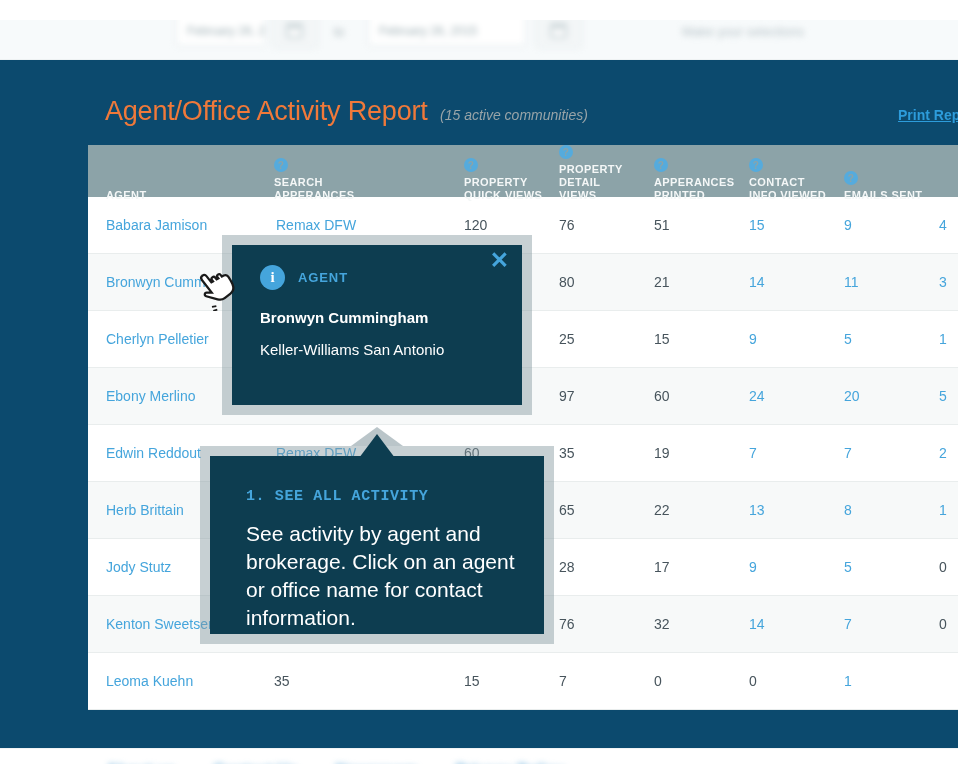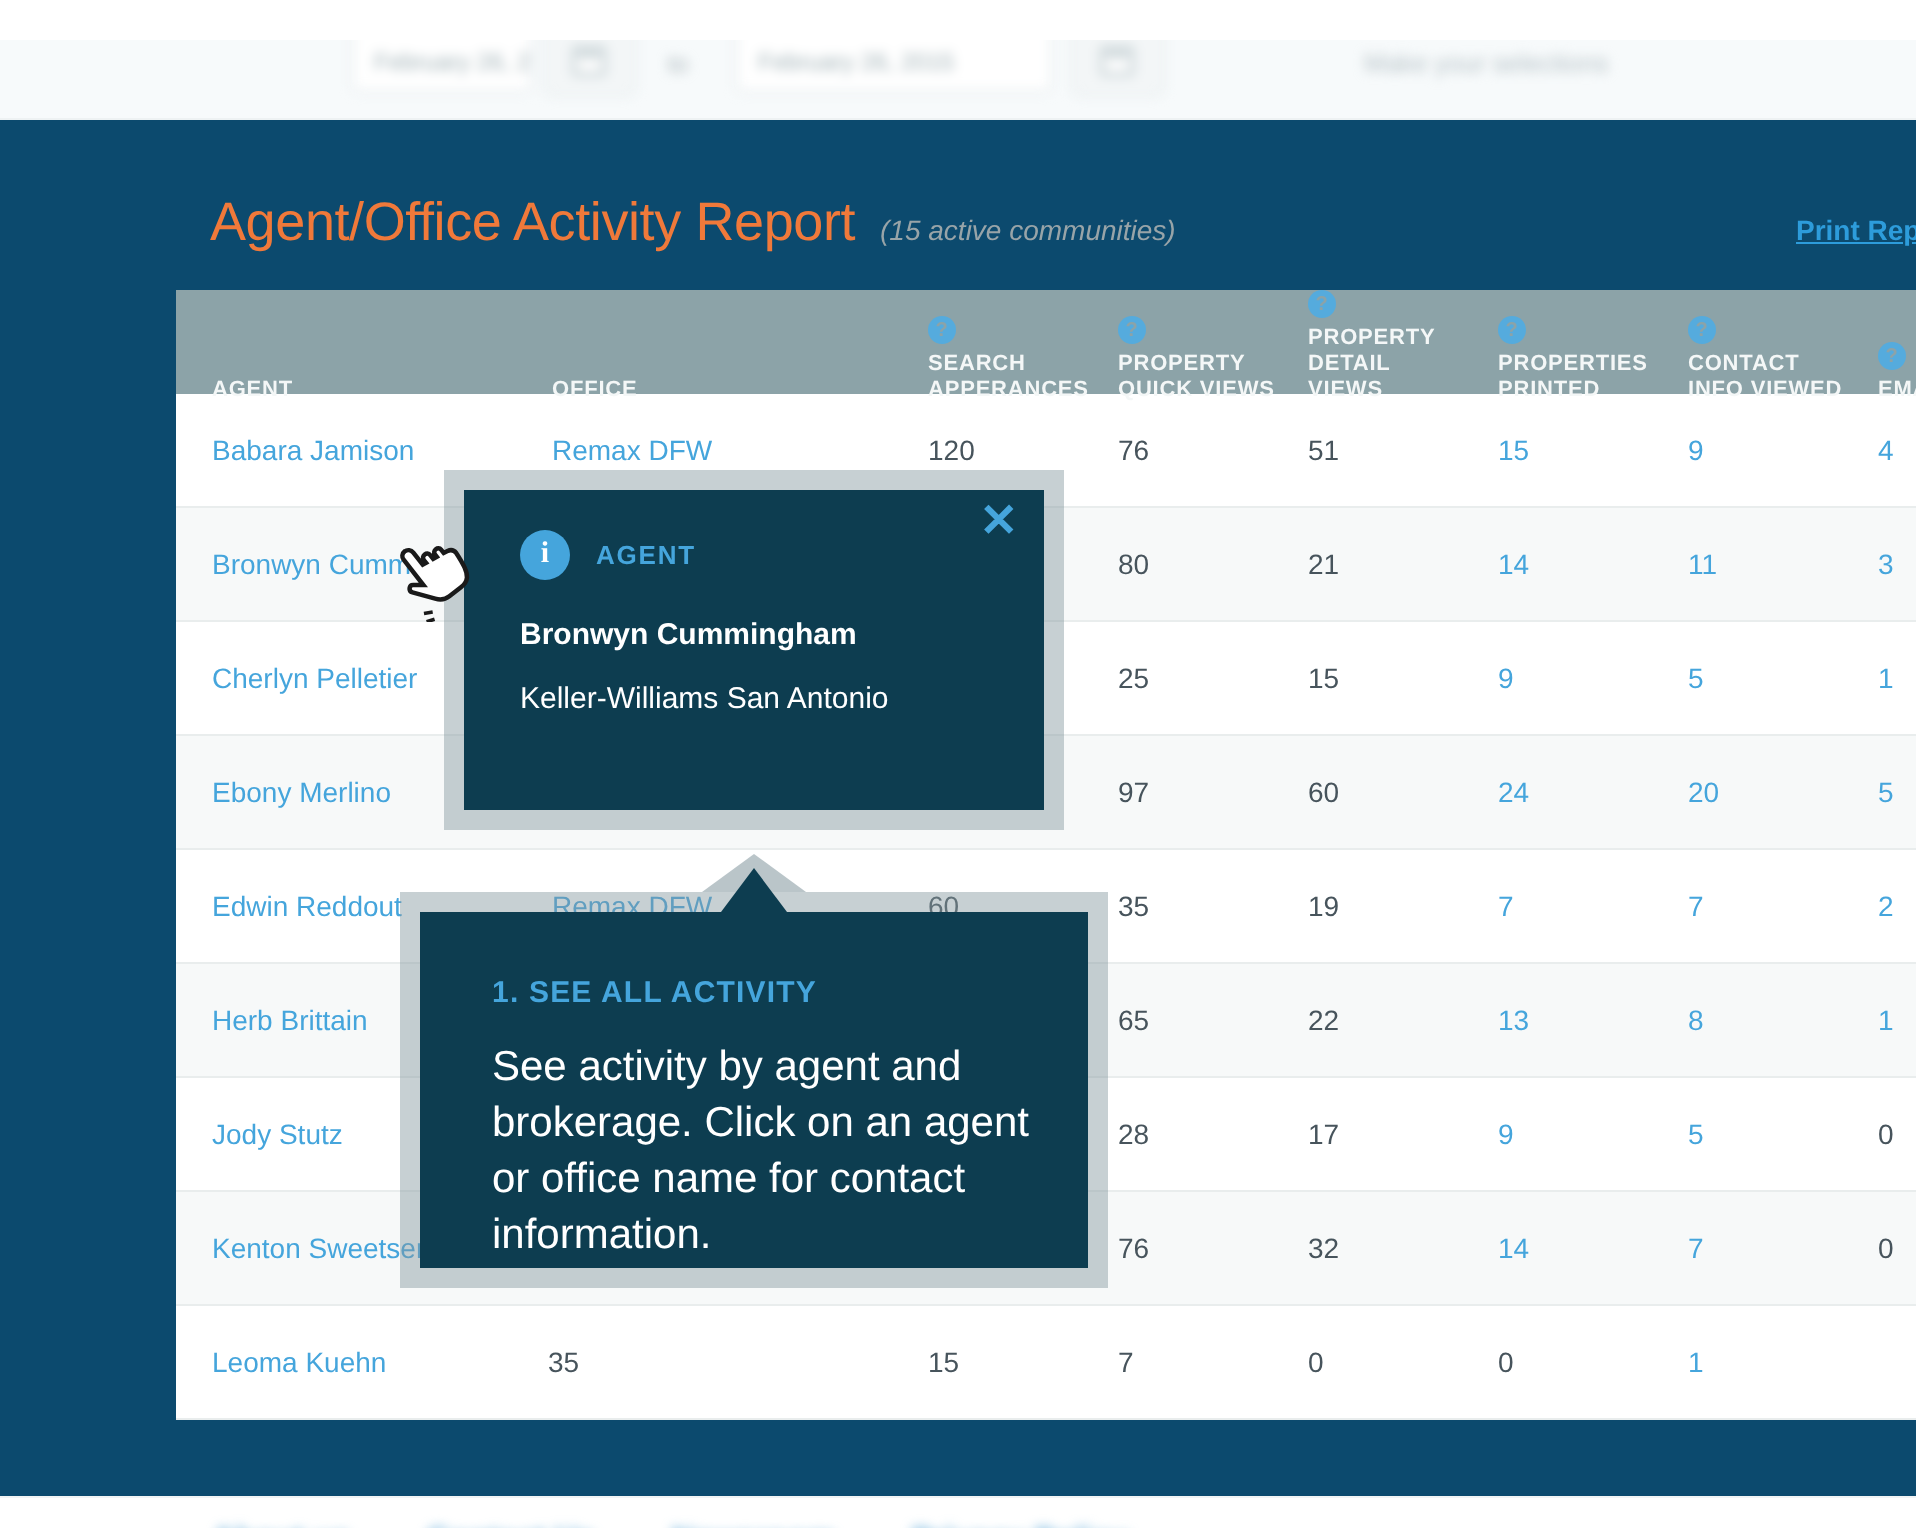--- a/index.html
+++ b/index.html
@@ -69,21 +69,21 @@
   .tooltip2 { position:absolute; left:200px; top:426px; width:354px; height:198px;
               background:rgba(130,150,157,0.45); padding:10px; z-index:4; }
   .arrow-outer { position:absolute; top:-19px; left:151px; width:0; height:0;
                  border-left:26px solid transparent; border-right:26px solid transparent;
                  border-bottom:19px solid rgba(130,150,157,0.55); }
   .arrow-inner { position:absolute; top:-12px; left:159px; width:0; height:0;
                  border-left:18px solid transparent; border-right:18px solid transparent;
                  border-bottom:24px solid #0d3d50; z-index:2; }
   .tooltip2-inner { position:relative; width:100%; height:100%; background:#0d3d50;
                     padding:32px 26px 0 36px; z-index:1; }
-  .tooltip2-title { color:#45A5DC; font-size:15px; font-weight:bold; letter-spacing:0.6px; margin-bottom:15px; }
+  .tooltip2-title { color:#45A5DC; font-size:15px; font-weight:bold; letter-spacing:0.6px; margin-bottom:15px;font-family:Liberation Mono, monospace; }
   .tooltip2-body { color:#fff; font-size:21px; line-height:28px; max-width:282px; }
 
   
   .cursor { position:absolute; left:196px; top:243px; z-index:6; }
 
   
   .footer { position:absolute; left:0; bottom:0; width:958px; height:36px;
             border-top:1px solid #f1f4f5; background:#fff; }
   .footer-links { position:absolute; left:106px; top:13px; display:flex; gap:38px; filter:blur(3px); }
   .footer-link { color:#5aa7d8; font-size:16px; font-weight:bold; white-space:nowrap; cursor:pointer; }
@@ -112,38 +112,35 @@
     <h1 class="page-title">Agent/Office Activity Report</h1>
     <span class="subtitle">(15 active communities)</span>
   </div>
   <a class="print-link">Print Report</a>
 
   <div class="table">
     <div class="thead" id="thead">
         <div class="th">
           <span class="th-label">AGENT</span>
         </div>
-        <div class="th">
-          <span class="th-label">OFFICE</span>
-        </div>
         <div class="th num">
           <span class="help">?</span>
           <span class="th-label">SEARCH APPERANCES</span>
         </div>
         <div class="th num">
           <span class="help">?</span>
           <span class="th-label">PROPERTY QUICK VIEWS</span>
         </div>
         <div class="th num">
           <span class="help">?</span>
           <span class="th-label">PROPERTY DETAIL VIEWS</span>
         </div>
         <div class="th num">
           <span class="help">?</span>
-          <span class="th-label">PROPERTIES PRINTED</span>
+          <span class="th-label">APPERANCES PRINTED</span>
         </div>
         <div class="th num">
           <span class="help">?</span>
           <span class="th-label">CONTACT INFO VIEWED</span>
         </div>
         <div class="th num">
           <span class="help">?</span>
           <span class="th-label">EMAILS SENT</span>
         </div>
       </div>

